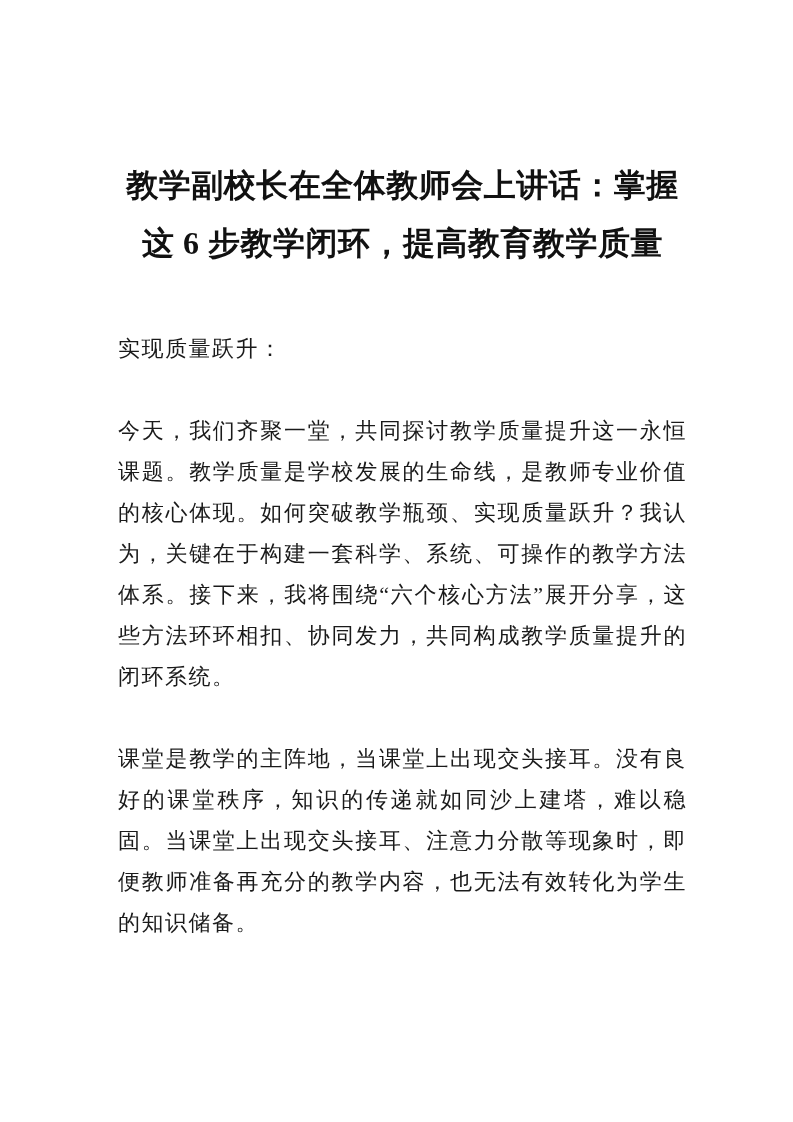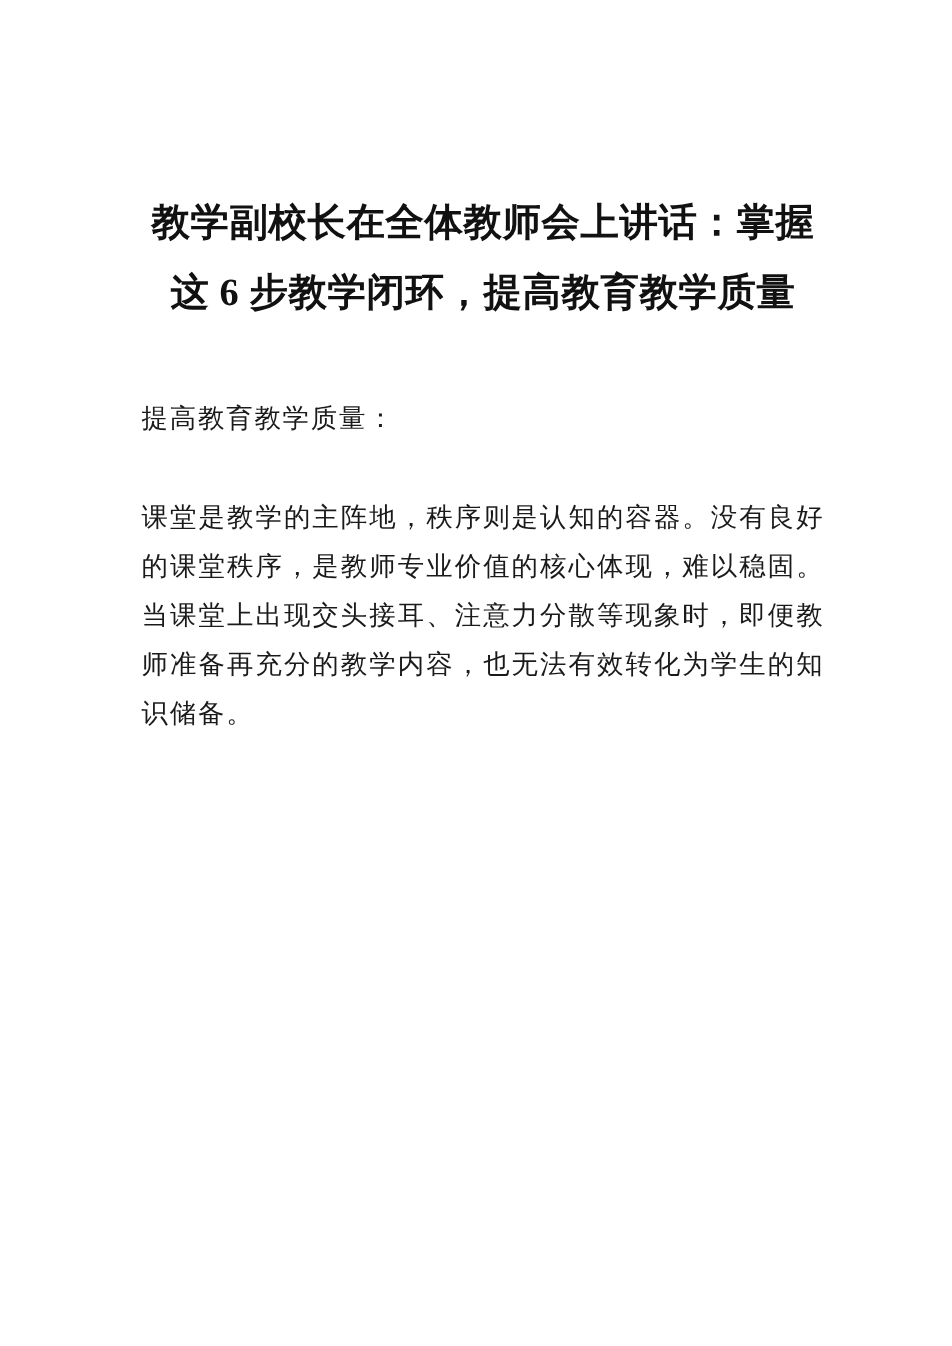--- a/index.html
+++ b/index.html
@@ -39,19 +39,20 @@
       margin: 0 0 41px 0;
       word-break: break-all;
     }
   </style>
 </head>
 <body>
 
 <div class="page">
   <h1 class="doc-title">教学副校长在全体教师会上讲话：掌握这 6 步教学闭环，提高教育教学质量</h1>
 
-  <p class="para">提高教育教学质量：</p>
+  <p class="para">实现质量跃升：</p>
 
 
+  <p class="para">今天，我们齐聚一堂，共同探讨教学质量提升这一永恒课题。教学质量是学校发展的生命线，是教师专业价值的核心体现。如何突破教学瓶颈、实现质量跃升？我认为，关键在于构建一套科学、系统、可操作的教学方法体系。接下来，我将围绕“六个核心方法”展开分享，这些方法环环相扣、协同发力，共同构成教学质量提升的闭环系统。</p>
 
 
-  <p class="para">课堂是教学的主阵地，秩序则是认知的容器。没有良好的课堂秩序，是教师专业价值的核心体现，难以稳固。当课堂上出现交头接耳、注意力分散等现象时，即便教师准备再充分的教学内容，也无法有效转化为学生的知识储备。</p>
+  <p class="para">课堂是教学的主阵地，当课堂上出现交头接耳。没有良好的课堂秩序，知识的传递就如同沙上建塔，难以稳固。当课堂上出现交头接耳、注意力分散等现象时，即便教师准备再充分的教学内容，也无法有效转化为学生的知识储备。</p>
 </div>
 
 </body></html>

